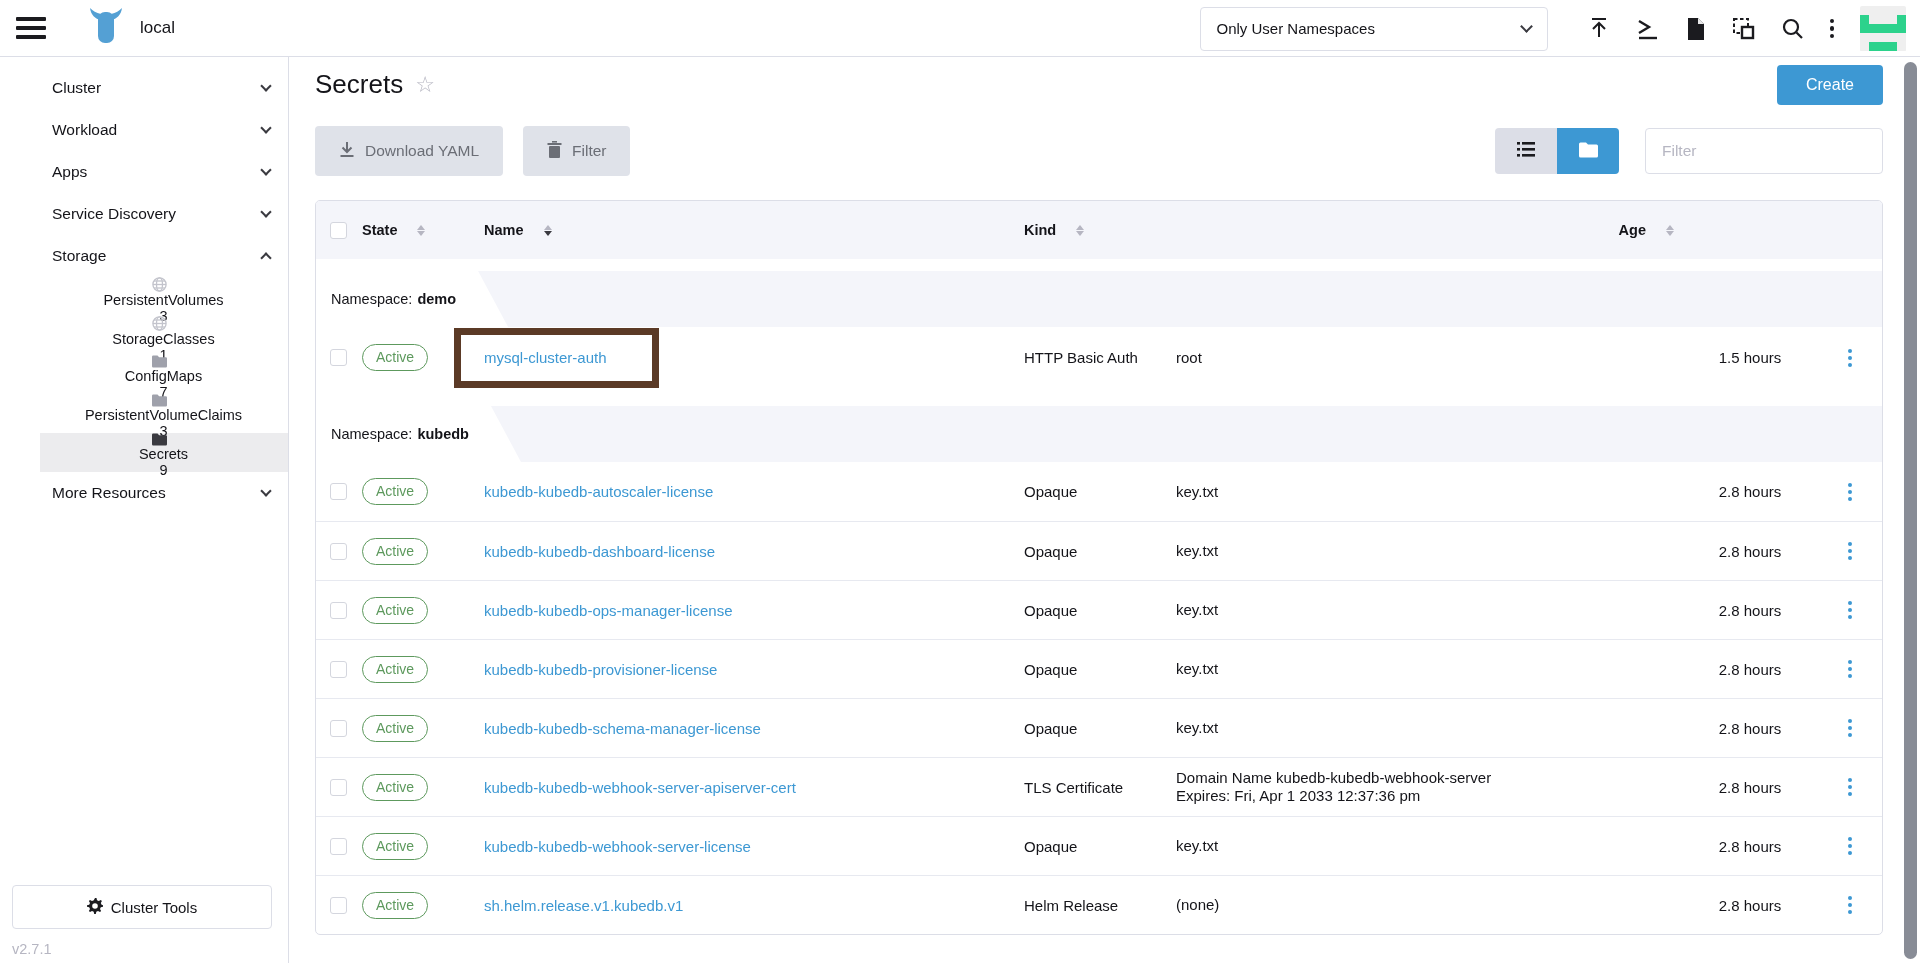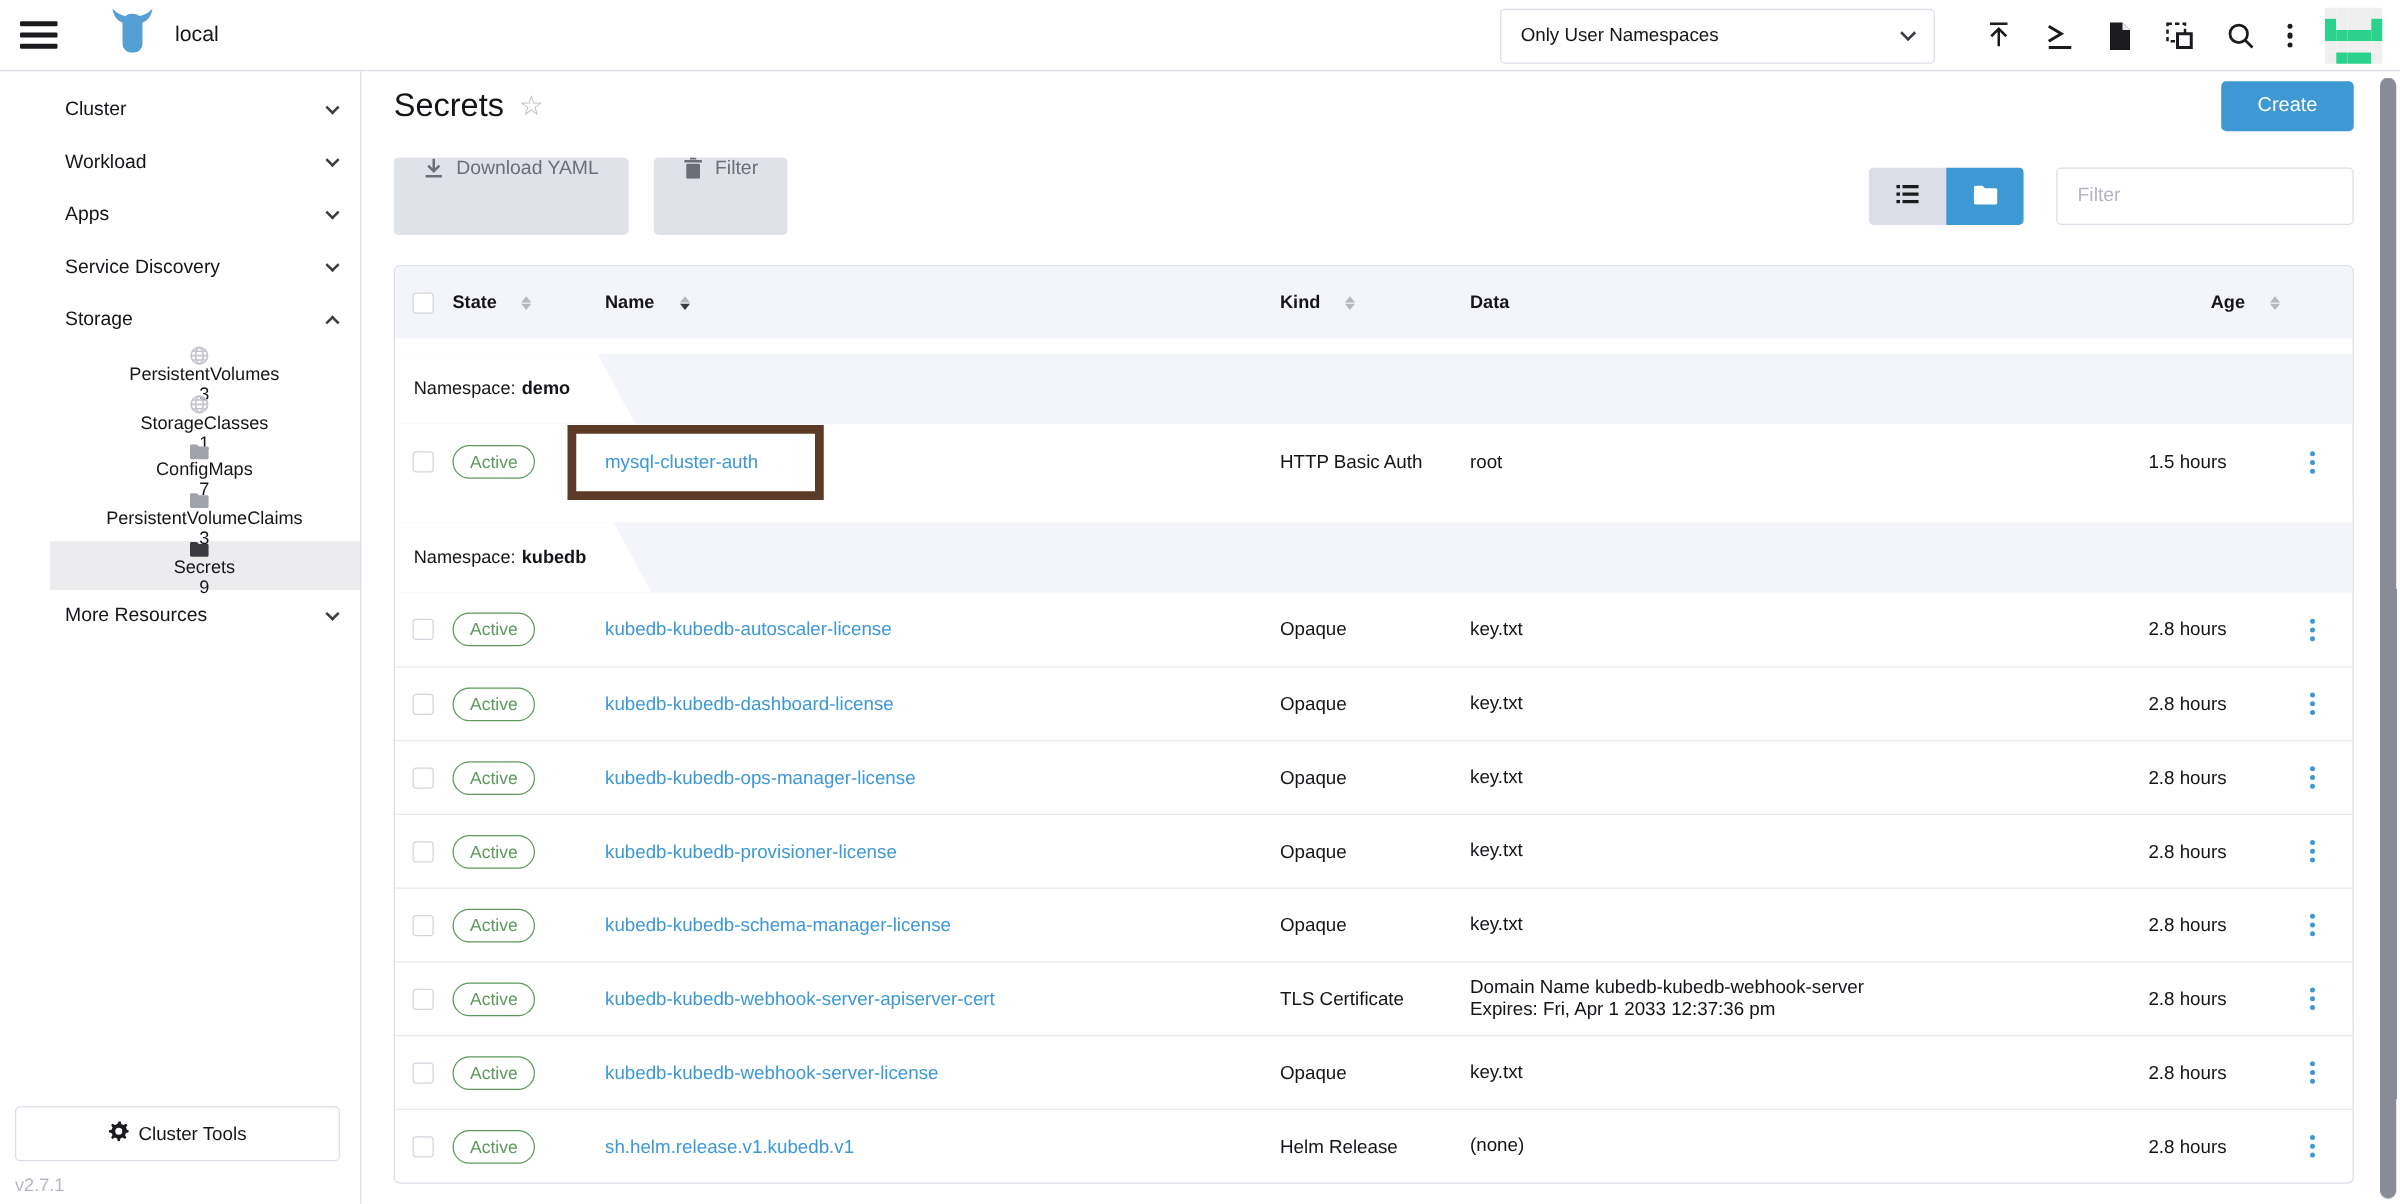--- a/index.html
+++ b/index.html
@@ -45,22 +45,22 @@
   .version { color:#b6b6c2; font-size:14.5px; margin-top:12px; }
 
   
   .main { flex:1; position:relative; padding:12px 37px 0 26px; }
   .title-row { display:flex; align-items:center; gap:12px; }
   h1 { font-size:26px; font-weight:400; }
   .fav-star { color:#b6b6c2; font-size:22px; cursor:pointer; }
   .create-btn { position:absolute; top:8px; right:37px; background:#3d98d3; color:#fff; border:none;
     border-radius:4px; font-size:16px; padding:11px 29px; cursor:pointer; font-family:"Liberation Sans", sans-serif; }
   .actions-row { margin-top:26px; display:flex; align-items:center; }
-  .btn-disabled { background:#dfe2e9; color:#6b6e76; border:none; border-radius:4px; height:62px;
-    padding:0 24px; font-size:15.5px; display:flex; gap:10px; margin-right:20px;
+  .btn-disabled { background:#dfe2e9; color:#6b6e76; border:none; border-radius:4px; height:50px;
+    padding:0 24px; font-size:15.5px; display:flex; align-items:center; gap:10px; margin-right:20px;
     font-family:"Liberation Sans", sans-serif; cursor:default; }
   .right-tools { margin-left:auto; display:flex; align-items:center; }
   .view-toggle { display:flex; border-radius:4px; overflow:hidden; }
   .vt-btn { width:62px; height:46px; display:flex; align-items:center; justify-content:center;
     border:none; cursor:pointer; background:#dcdee7; }
   .vt-btn.active { background:#3d98d3; }
   .filter-input { width:238px; height:46px; border:1px solid #dcdee7; border-radius:4px; margin-left:26px;
     padding:12px 16px; font-size:15.5px; font-family:"Liberation Sans", sans-serif; color:#141419; outline:none; }
   .filter-input::placeholder { color:#b6b6c2; }
 
@@ -371,23 +371,20 @@
               <i class="dn dark"></i>
             </span>
           </div>
           <div class="th">
             <span>Kind</span>
             <span class="sort">
               <i class="up"></i>
               <i class="dn"></i>
             </span>
           </div>
-          <div class="th">
-            <span>Data</span>
-          </div>
           <div class="th right">
             <span>Age</span>
             <span class="sort">
               <i class="up"></i>
               <i class="dn"></i>
             </span>
           </div>
           <div></div>
         </div>
       <div id="tbody">

